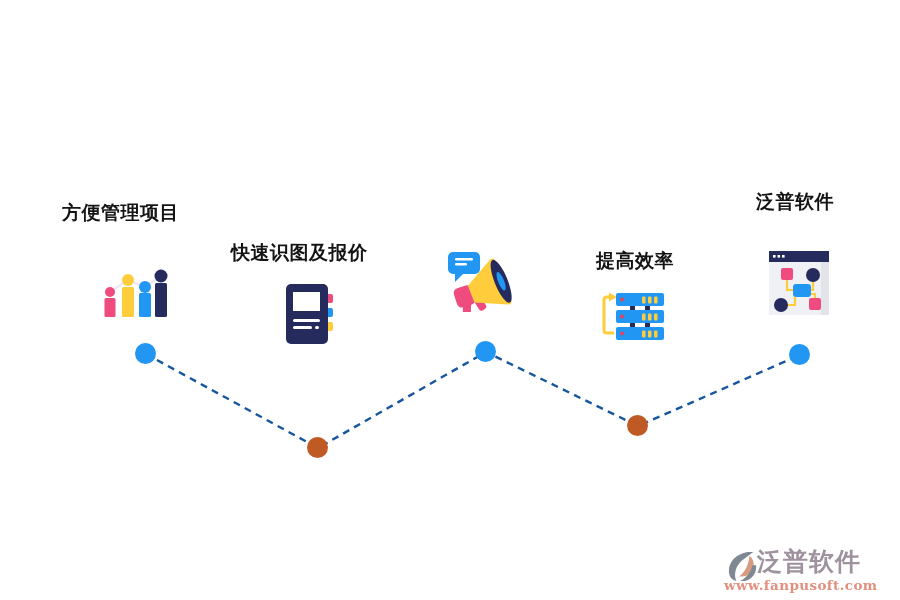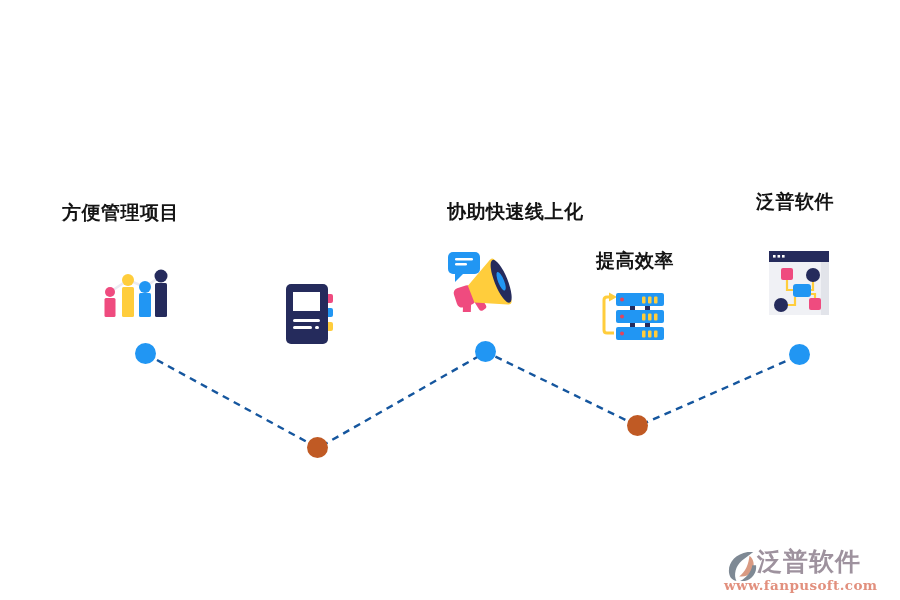--- a/index.html
+++ b/index.html
@@ -49,21 +49,21 @@
 </head>
 <body>
 
 <div id="canvas">
 
   <svg id="zigzag" class="abs" width="900" height="600" viewBox="0 0 900 600">
     <polyline points="146,354 318,448 486,352 638,426 800,355" fill="none" stroke="#15569e" stroke-width="2.4" stroke-dasharray="7 5.5"></polyline>
   </svg>
 
   <div id="label-1" class="step-label">方便管理项目</div>
-  <div id="label-3" class="step-label">协助快速线上化</div>
+  <div id="label-2" class="step-label">快速识图及报价</div>
   <div id="label-4" class="step-label">提高效率</div>
   <div id="label-5" class="step-label">泛普软件</div>
 
   <svg id="icon-1" class="abs" width="68" height="52" viewBox="0 0 68 52">
     <polyline points="9,25 27,13 44,20 60,9" fill="none" stroke="#ecebf2" stroke-width="2.5"></polyline>
     <rect x="3.5" y="31" width="11" height="19" rx="1.5" fill="#ef4b7f"></rect>
     <rect x="21" y="20" width="12" height="30" rx="1.5" fill="#ffcd3c"></rect>
     <rect x="38" y="26" width="12" height="24" rx="1.5" fill="#2196f3"></rect>
     <rect x="54" y="16" width="12" height="34" rx="1.5" fill="#252b5c"></rect>
     <circle cx="9" cy="25" r="5" fill="#ef4b7f"></circle>

